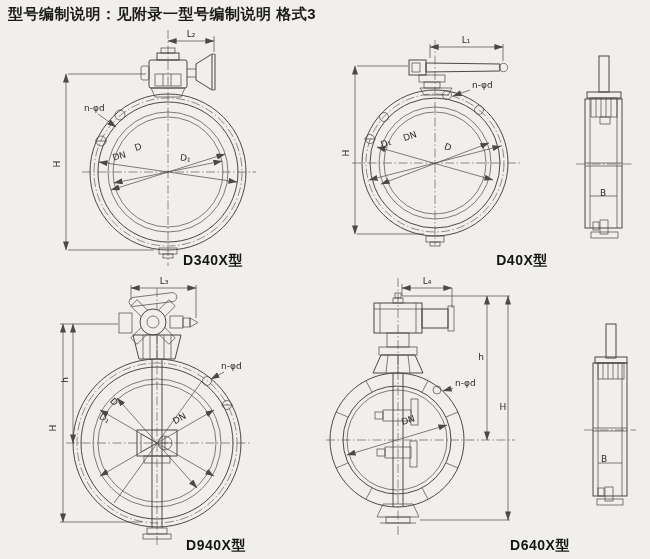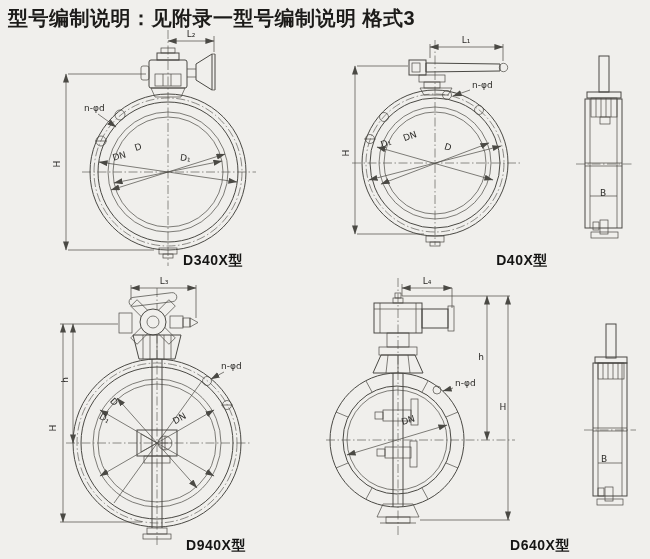--- a/index.html
+++ b/index.html
@@ -1,19 +1,19 @@
 <!DOCTYPE html>
 <html><head>
 <meta charset="utf-8">
 <style>
   html,body{margin:0;padding:0;}
   body{width:650px;height:559px;background:#f0efec;overflow:hidden;
        font-family:"Liberation Sans",sans-serif;}
   .stage{position:relative;width:650px;height:559px;background:#f0efec;}
-  .title{position:absolute;left:8px;top:5px;font-size:20px;font-weight:bold;
+  .title{position:absolute;left:8px;top:5px;font-size:15px;font-weight:bold;
          color:#1c1b19;letter-spacing:.5px;white-space:nowrap;}
   svg{position:absolute;left:0;top:0;}
   .s1{stroke:#4a4944;stroke-width:1;fill:none;}
   .s2{stroke:#4a4944;stroke-width:.7;fill:none;}
   .cl{stroke:#55544f;stroke-width:.65;fill:none;stroke-dasharray:9 2.5 1.5 2.5;}
   .dm{stroke:#4a4944;stroke-width:.7;fill:none;}
   .lbl{font:9px "DejaVu Sans",sans-serif;fill:#2c2b28;}
   .cap{font:bold 14px "Liberation Sans",sans-serif;fill:#151514;letter-spacing:.5px;}
 </style>
 </head>

